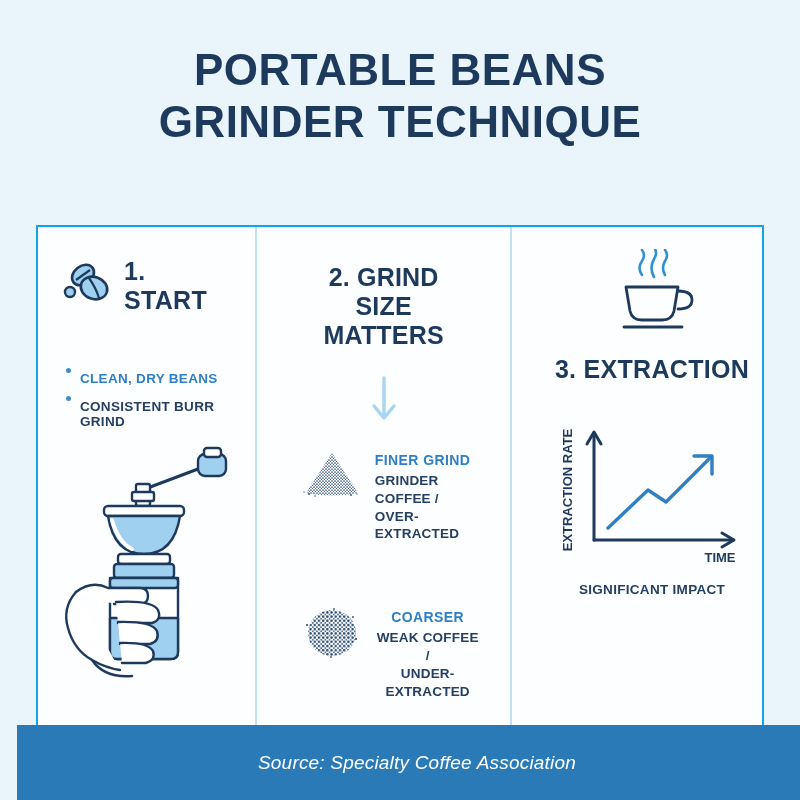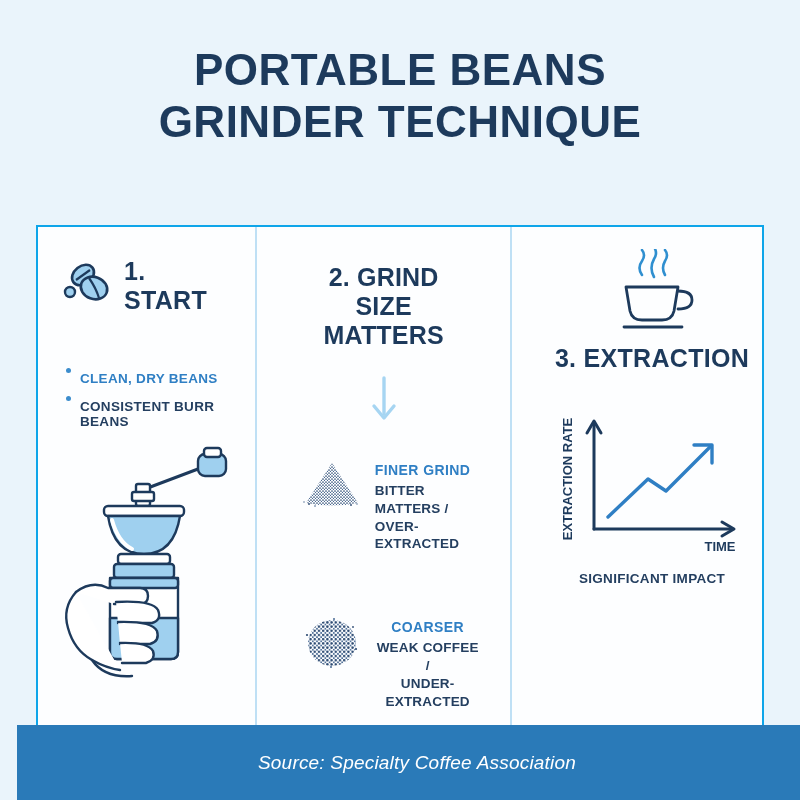--- a/index.html
+++ b/index.html
@@ -107,21 +107,21 @@
   .arrow-wrap {
     text-align: center;
     margin-top: 26px;
   }
   .grind-row {
     display: flex;
     align-items: flex-start;
     gap: 12px;
     padding-left: 14px;
   }
-  .grind-row.first { margin-top: 32px; }
+  .grind-row.first { margin-top: 22px; }
   .grind-row.second { margin-top: 64px; text-align: center; }
   .grind-text { padding-top: 2px; }
   .grind-label {
     font-size: 14px;
     font-weight: bold;
     color: #2f7fc4;
     letter-spacing: 0.4px;
     margin-bottom: 4px;
   }
   .grind-desc {
@@ -135,21 +135,21 @@
   
   .cup-wrap {
     text-align: center;
     padding-top: 22px;
   }
   .c3-title {
     text-align: center;
     font-size: 25px;
     font-weight: bold;
     color: #1d3a5c;
-    margin-top: 5px;
+    margin-top: 16px;
     letter-spacing: 0.3px;
   }
   .chart-wrap {
     margin-top: 28px;
     text-align: center;
   }
 
   
   .footer {
     position: absolute;
@@ -194,21 +194,21 @@
       <span class="c1-title">1. START</span>
     </div>
 
     <div class="bullets">
       <div class="bullet accent">
         <span class="dot"></span>
         <span class="txt">CLEAN, DRY BEANS</span>
       </div>
       <div class="bullet dark">
         <span class="dot"></span>
-        <span class="txt">CONSISTENT BURR BEANS</span>
+        <span class="txt">CONSISTENT BURR GRIND</span>
       </div>
     </div>
 
     <div class="grinder-wrap">
       <svg width="228" height="236" viewBox="0 0 228 236">
         <g fill="none" stroke="#1d3a5c" stroke-width="2.4" stroke-linejoin="round" stroke-linecap="round">
 
           <path d="M97 47 L150 27" stroke-width="3"></path>
           <path d="M97 47 L100 54" stroke-width="3"></path>
           <rect x="150" y="12" width="28" height="22" rx="7" fill="#9fd0ef"></rect>
@@ -273,21 +273,21 @@
           </g>
           <circle cx="8" cy="44" r="0.9" fill="#2c4a72"></circle>
           <circle cx="14" cy="46" r="0.8" fill="#40618c"></circle>
           <circle cx="50" cy="45" r="0.9" fill="#2c4a72"></circle>
           <circle cx="56" cy="44" r="0.7" fill="#40618c"></circle>
           <circle cx="3" cy="42" r="0.7" fill="#40618c"></circle>
         </svg>
       </span>
       <div class="grind-text">
         <div class="grind-label">FINER GRIND</div>
-        <div class="grind-desc">BITTER MATTERS /</div>
+        <div class="grind-desc">GRINDER COFFEE /</div>
         <div class="grind-desc">OVER-EXTRACTED</div>
       </div>
     </div>
 
     <div class="grind-row second">
       <span>
         <svg width="62" height="52" viewBox="0 0 62 52">
           <defs>
             <clipPath id="blobclip">
               <ellipse cx="31" cy="26" rx="24" ry="23"></ellipse>

